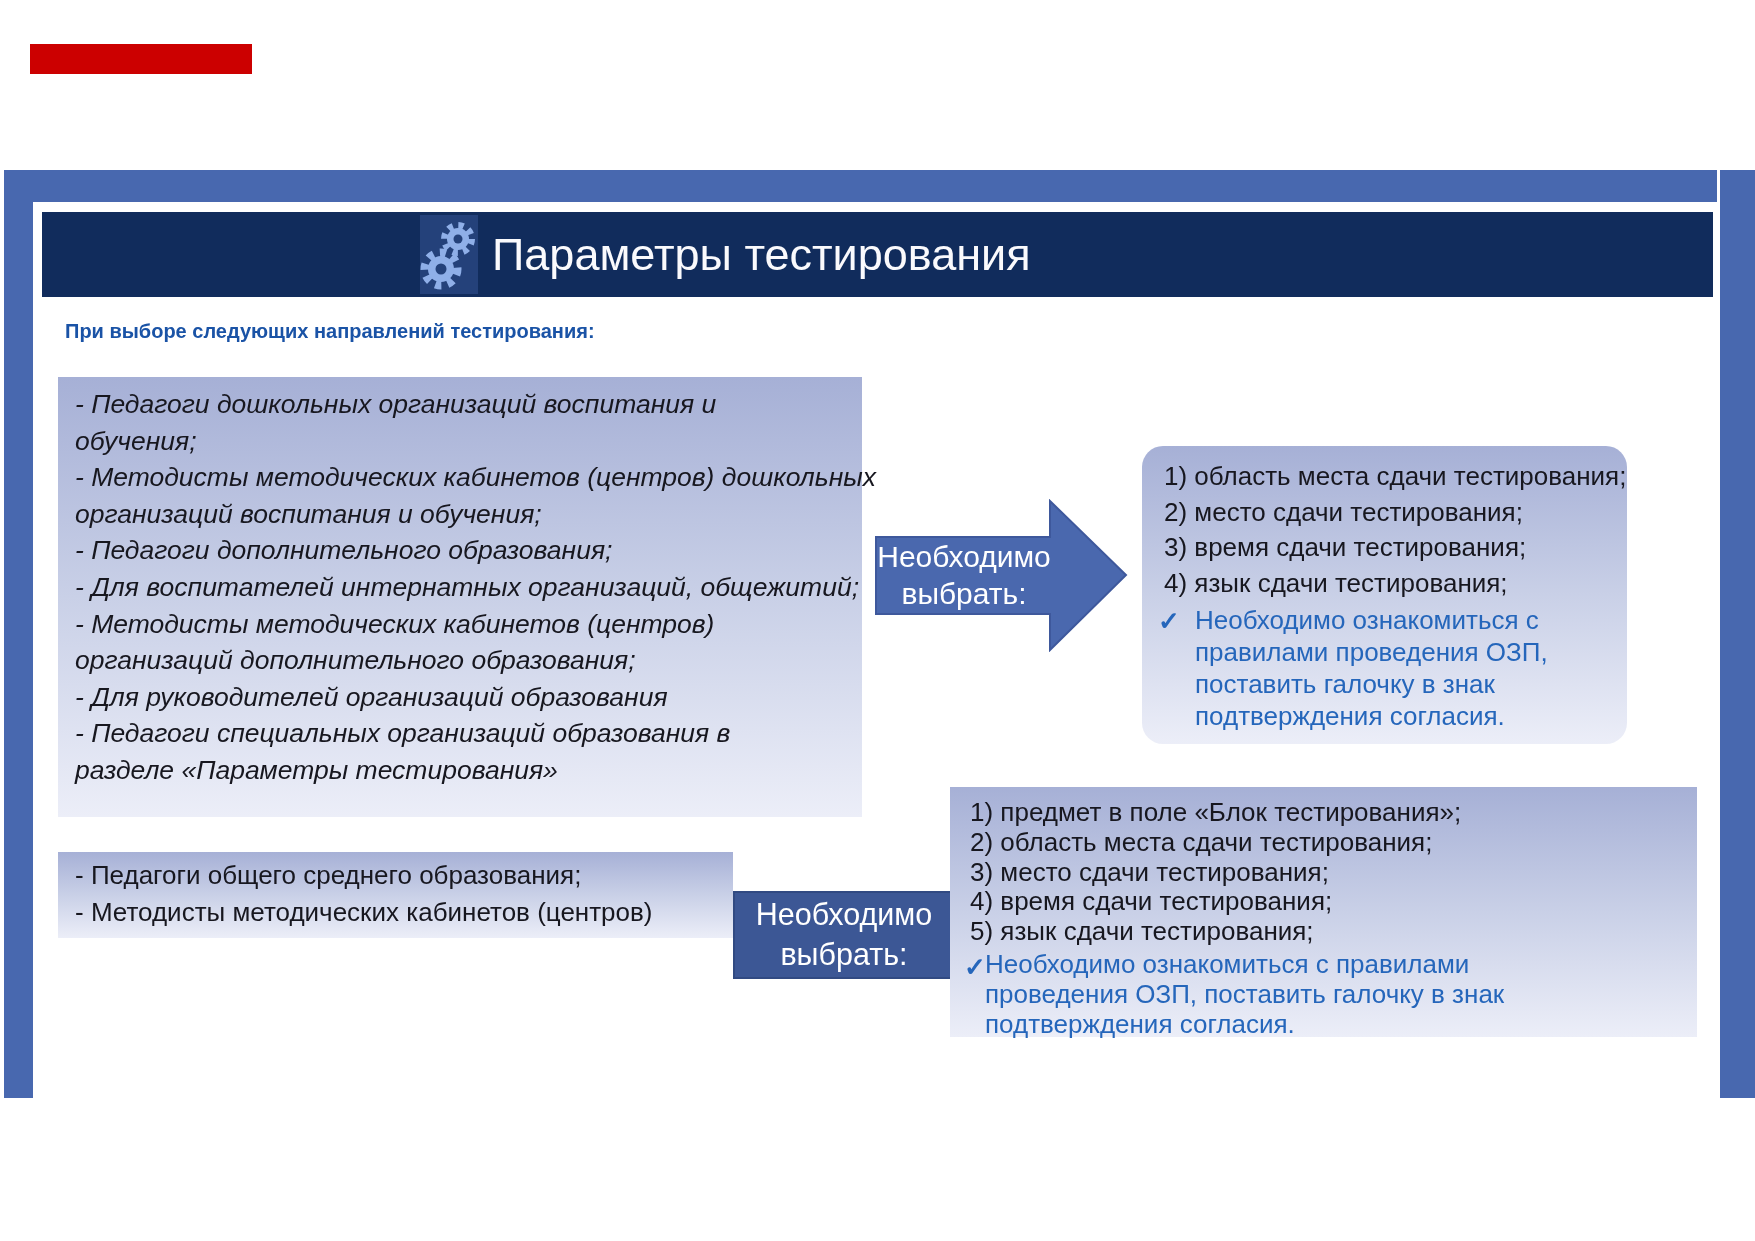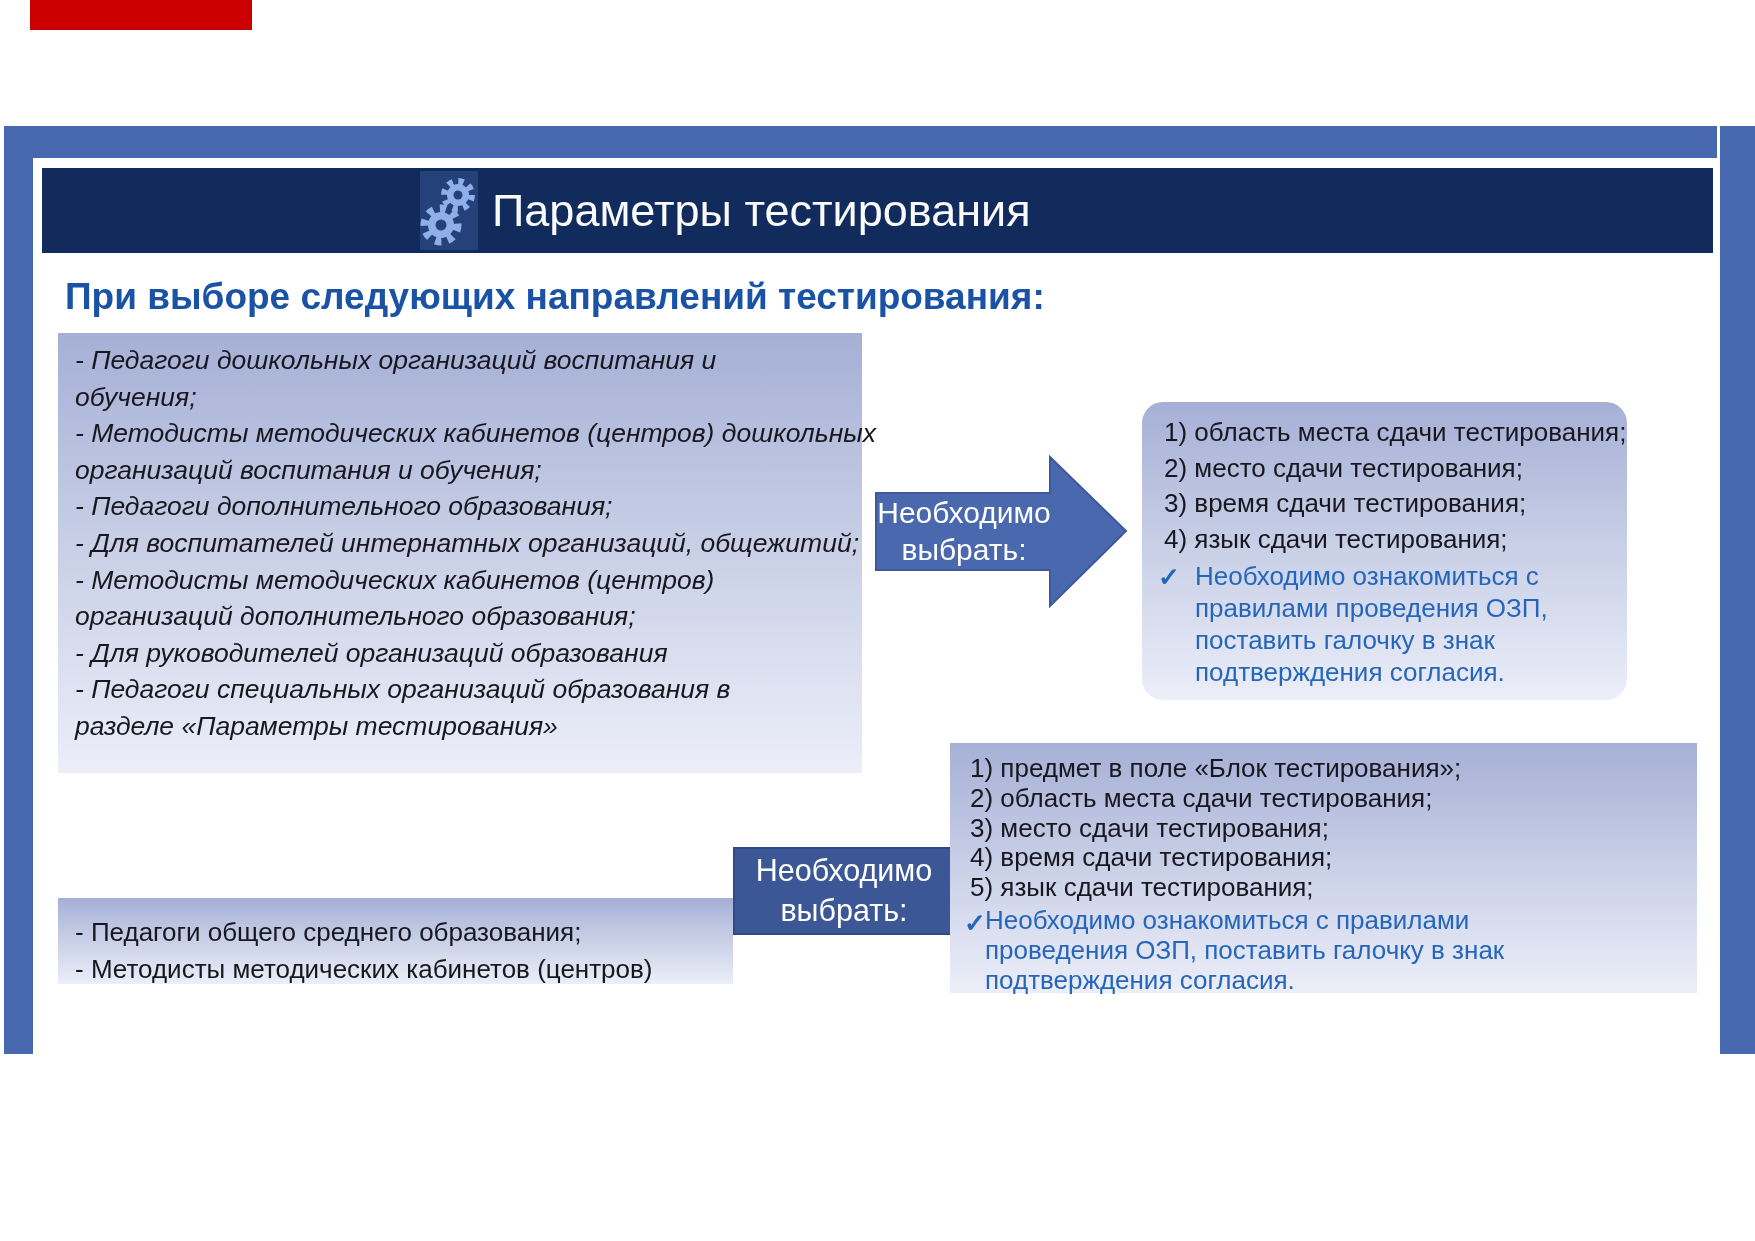--- a/index.html
+++ b/index.html
@@ -1,41 +1,41 @@
 <!DOCTYPE html>
 <html><head>
 <meta charset="utf-8">
 <style>
   html,body{margin:0;padding:0;background:#ffffff;}
   #slide{
     position:relative;width:1755px;height:1054px;background:#ffffff;overflow:hidden;
-    font-family:"Liberation Sans",sans-serif;color:#17171f;
+    font-family:"Liberation Sans",sans-serif;color:#17171f;margin-top:44px;
   }
   .abs{position:absolute;}
   
   .red-bar{left:30px;top:0;width:222px;height:30px;background:#cc0000;}
   
   .frame{background:#4868af;}
   .frame-top{left:4px;top:126px;width:1713px;height:32px;}
   .frame-left{left:4px;top:126px;width:29px;height:986px;}
   .frame-right{left:1720px;top:126px;width:35px;height:986px;}
   .frame-bottom{left:4px;top:1078px;width:1751px;height:34px;}
   
   .title-bar{left:42px;top:168px;width:1671px;height:85px;background:#112c5c;}
   .icon-box{left:420px;top:171px;width:58px;height:79px;background:#24417a;}
   .slide-title{left:492px;top:168px;height:85px;line-height:85px;font-size:45px;color:#fafafd;white-space:nowrap;}
   
-  .intro-heading{left:65px;top:276px;font-size:37px;font-weight:bold;color:#1a53a6;white-space:nowrap;}
+  .intro-heading{left:65px;top:276px;font-size:20px;font-weight:bold;color:#1a53a6;white-space:nowrap;}
   
   .gbox{background:linear-gradient(180deg,#a6b0d6 0%,#c9d0e7 50%,#eceef8 100%);color:#17171f;}
   .main-box{left:58px;top:333px;width:804px;height:440px;padding-top:9px;box-sizing:border-box;}
   .main-box .ln{padding-left:17px;line-height:36.6px;font-size:26.5px;white-space:nowrap;font-style:italic;}
   .rbox1{left:1142px;top:402px;width:485px;height:298px;padding-top:13px;box-sizing:border-box;border-radius:21px;}
   .rbox1 .ln{padding-left:22px;line-height:35.5px;font-size:26px;white-space:nowrap;}
-  .blbox{left:58px;top:898px;width:675px;height:86px;padding-top:16px;box-sizing:border-box;}
+  .blbox{left:58px;top:808px;width:675px;height:86px;padding-top:5px;box-sizing:border-box;}
   .blbox .ln{padding-left:17px;line-height:37px;font-size:26px;white-space:nowrap;}
   .rbox2{left:950px;top:743px;width:747px;height:250px;padding-top:11px;box-sizing:border-box;}
   .rbox2 .ln{padding-left:20px;line-height:29.8px;font-size:26px;white-space:nowrap;}
   
   .check-block{position:relative;margin-top:3px;}
   .check-mark{position:absolute;top:2px;color:#2566bb;font-weight:bold;font-size:26px;}
   .rbox1 .check-mark{left:16px;}
   .rbox2 .check-mark{left:14px;}
   .check-lines{color:#2566bb;font-size:26px;}
   .rbox1 .check-lines{padding-left:53px;line-height:32px;}

